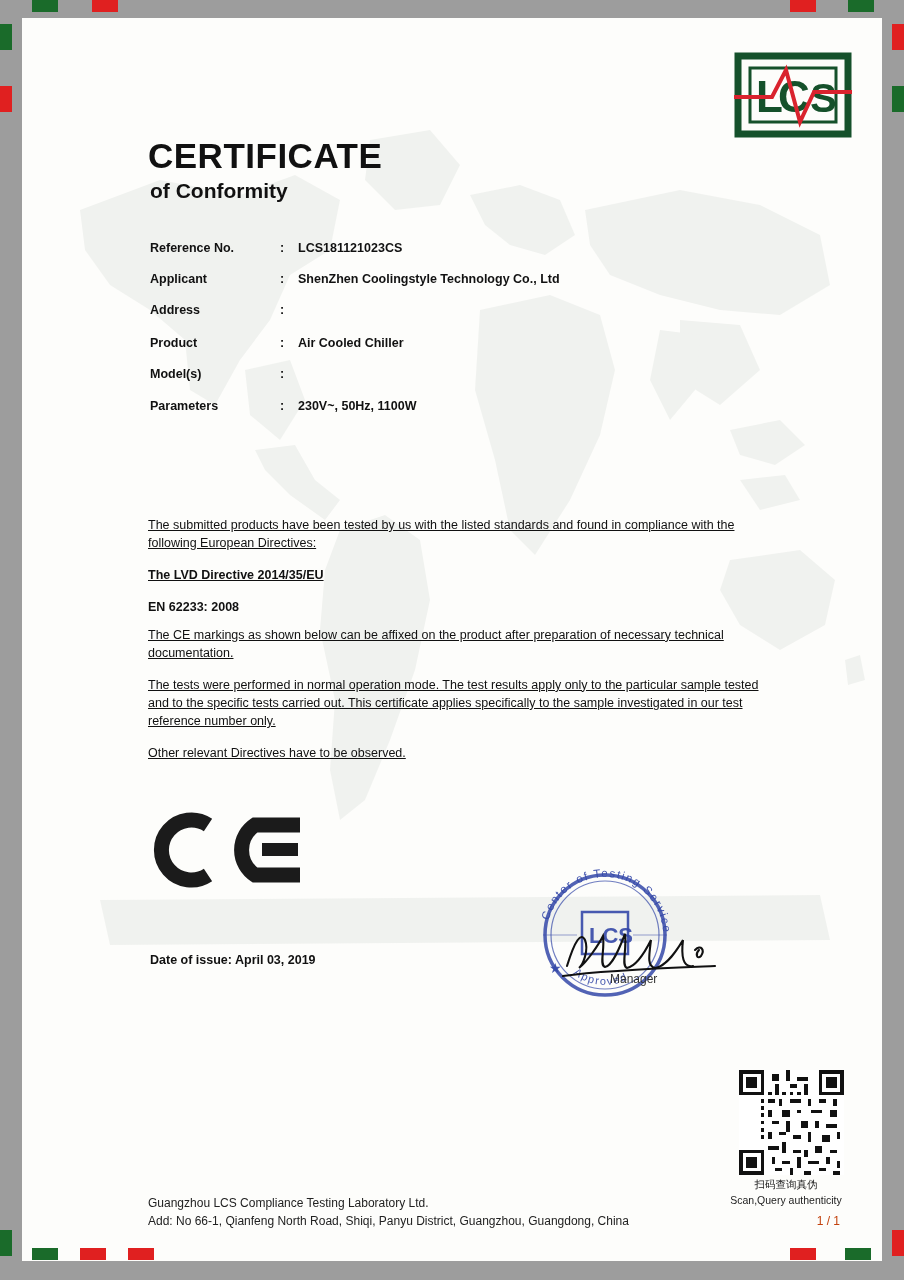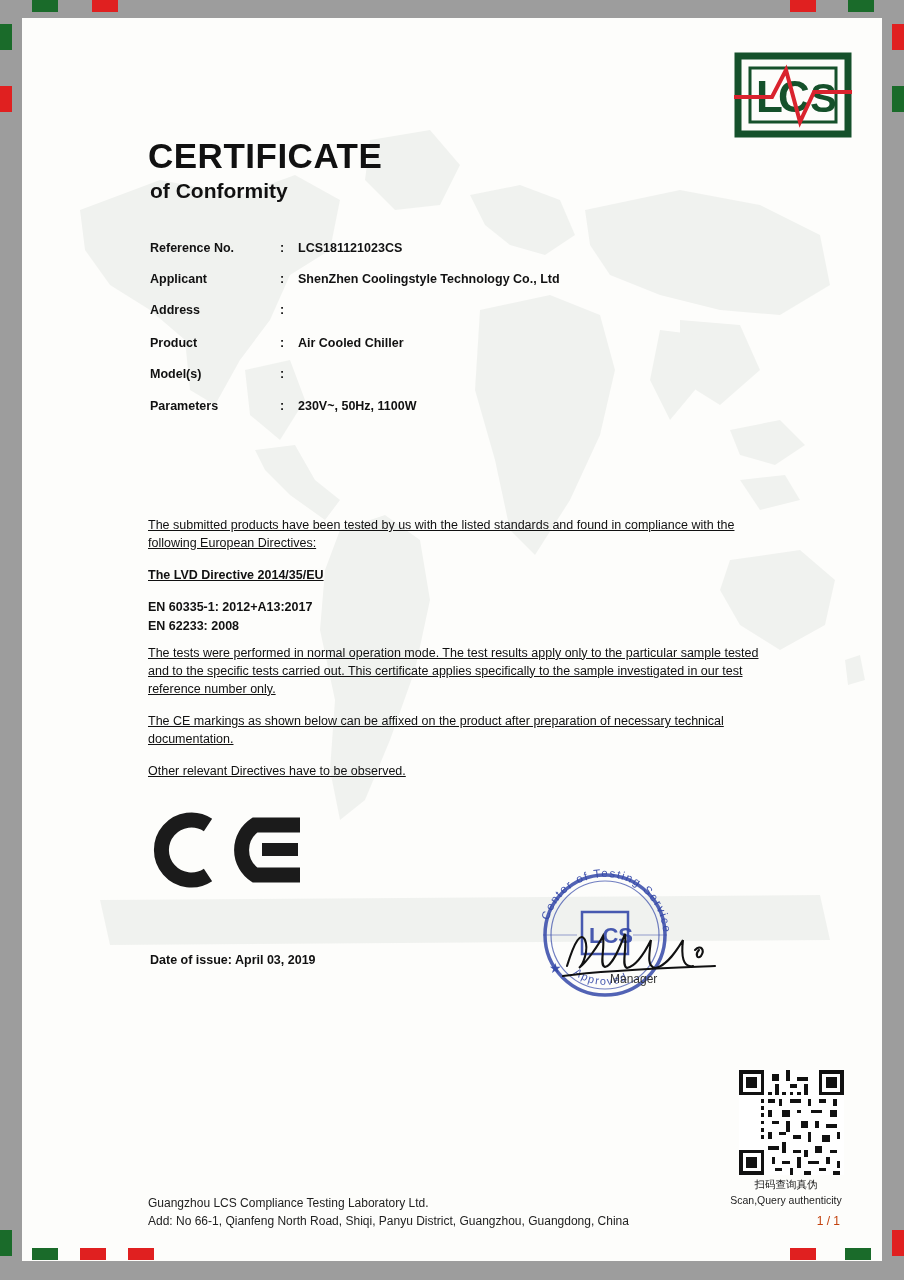--- a/index.html
+++ b/index.html
@@ -309,25 +309,24 @@
       <div class="field-label">Parameters</div>
       <div class="field-colon">:</div>
       <div class="field-value">230V~, 50Hz, 1100W</div>
     </div>
 
   </div>
 
   <div class="body-block">
     <div class="para">The submitted products have been tested by us with the listed standards and found in compliance with the following European Directives:</div>
     <div class="para bold">The LVD Directive 2014/35/EU</div>
-    <div class="std-line">EN 60335-1: 2012+A13:2017</div>
     <div class="std-line">EN 62233: 2008</div>
     <div class="spacer-sm"></div>
+    <div class="para">The CE markings as shown below can be affixed on the product after preparation of necessary technical documentation.</div>
     <div class="para">The tests were performed in normal operation mode. The test results apply only to the particular sample tested and to the specific tests carried out. This certificate applies specifically to the sample investigated in our test reference number only.</div>
-    <div class="para">The CE markings as shown below can be affixed on the product after preparation of necessary technical documentation.</div>
     <div class="para">Other relevant Directives have to be observed.</div>
   </div>
 
   <svg class="ce-mark" viewBox="0 0 160 90">
     <path d="M62 45 a40 40 0 1 0 0 0.01 M62 16 a30 30 0 1 1 -0.1 58" fill="none"></path>
     <path d="M58 20 A30 30 0 1 0 58 70" fill="none" stroke="#1b1b1b" stroke-width="15"></path>
     <path d="M150 20 L105 20 A30 30 0 0 0 105 70 L150 70" fill="none" stroke="#1b1b1b" stroke-width="15"></path>
     <rect x="112" y="38" width="36" height="13" fill="#1b1b1b"></rect>
   </svg>
 

